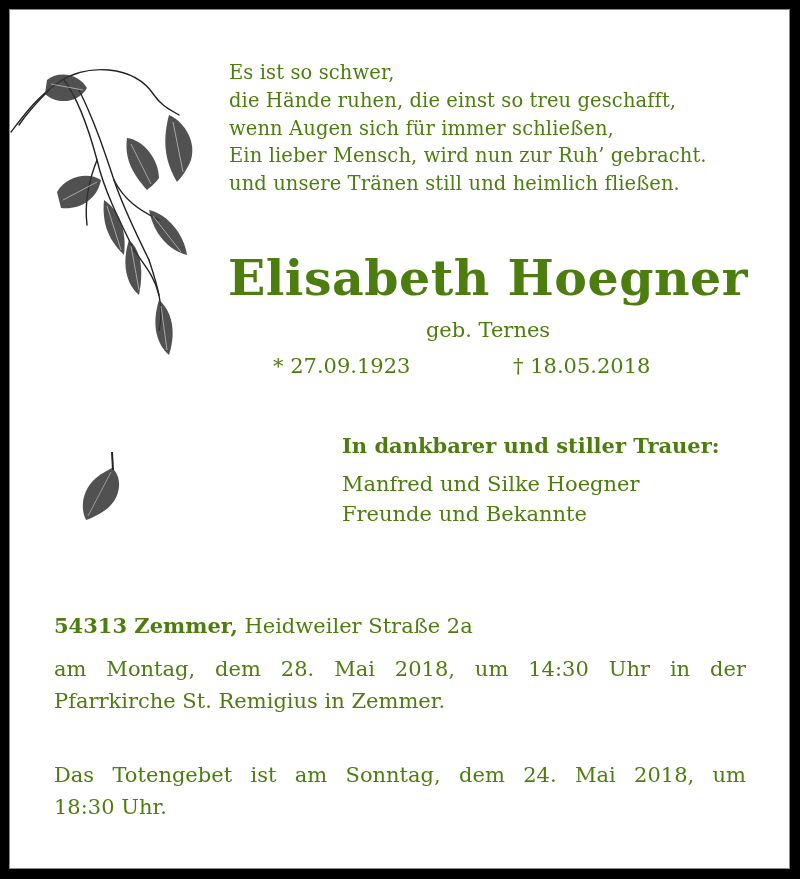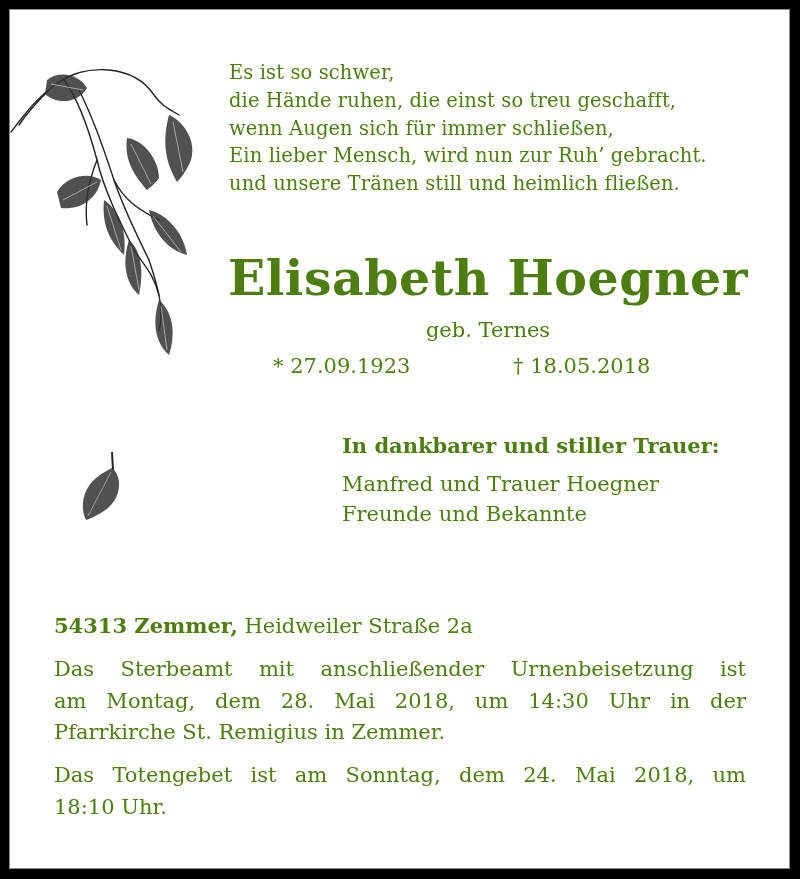--- a/index.html
+++ b/index.html
@@ -112,28 +112,27 @@
   <div>und unsere Tränen still und heimlich fließen.</div>
 </div>
 
 <div class="name serif">Elisabeth Hoegner</div>
 <div class="maiden serif">geb. Ternes</div>
 <div class="birth serif">* 27.09.1923</div>
 <div class="death serif">† 18.05.2018</div>
 
 <div class="mourners serif">
   <div class="heading">In dankbarer und stiller Trauer:</div>
-  <div class="line">Manfred und Trauer Hoegner</div>
+  <div class="line">Manfred und Silke Hoegner</div>
   <div class="line">Freunde und Bekannte</div>
 </div>
 
 <div class="address serif"><b>54313 Zemmer,</b><span> Heidweiler Straße 2a</span></div>
 
 <div class="para p1 serif">
-  <span class="jl">Das Sterbeamt mit anschließender Urnenbeisetzung ist</span>
   <span class="jl">am Montag, dem 28. Mai 2018, um 14:30 Uhr in der</span>
   <span class="ll">Pfarrkirche St. Remigius in Zemmer.</span>
 </div>
 
 <div class="para p2 serif">
   <span class="jl">Das Totengebet ist am Sonntag, dem 24. Mai 2018, um</span>
-  <span class="ll">18:10 Uhr.</span>
+  <span class="ll">18:30 Uhr.</span>
 </div>
 
 </body></html>

